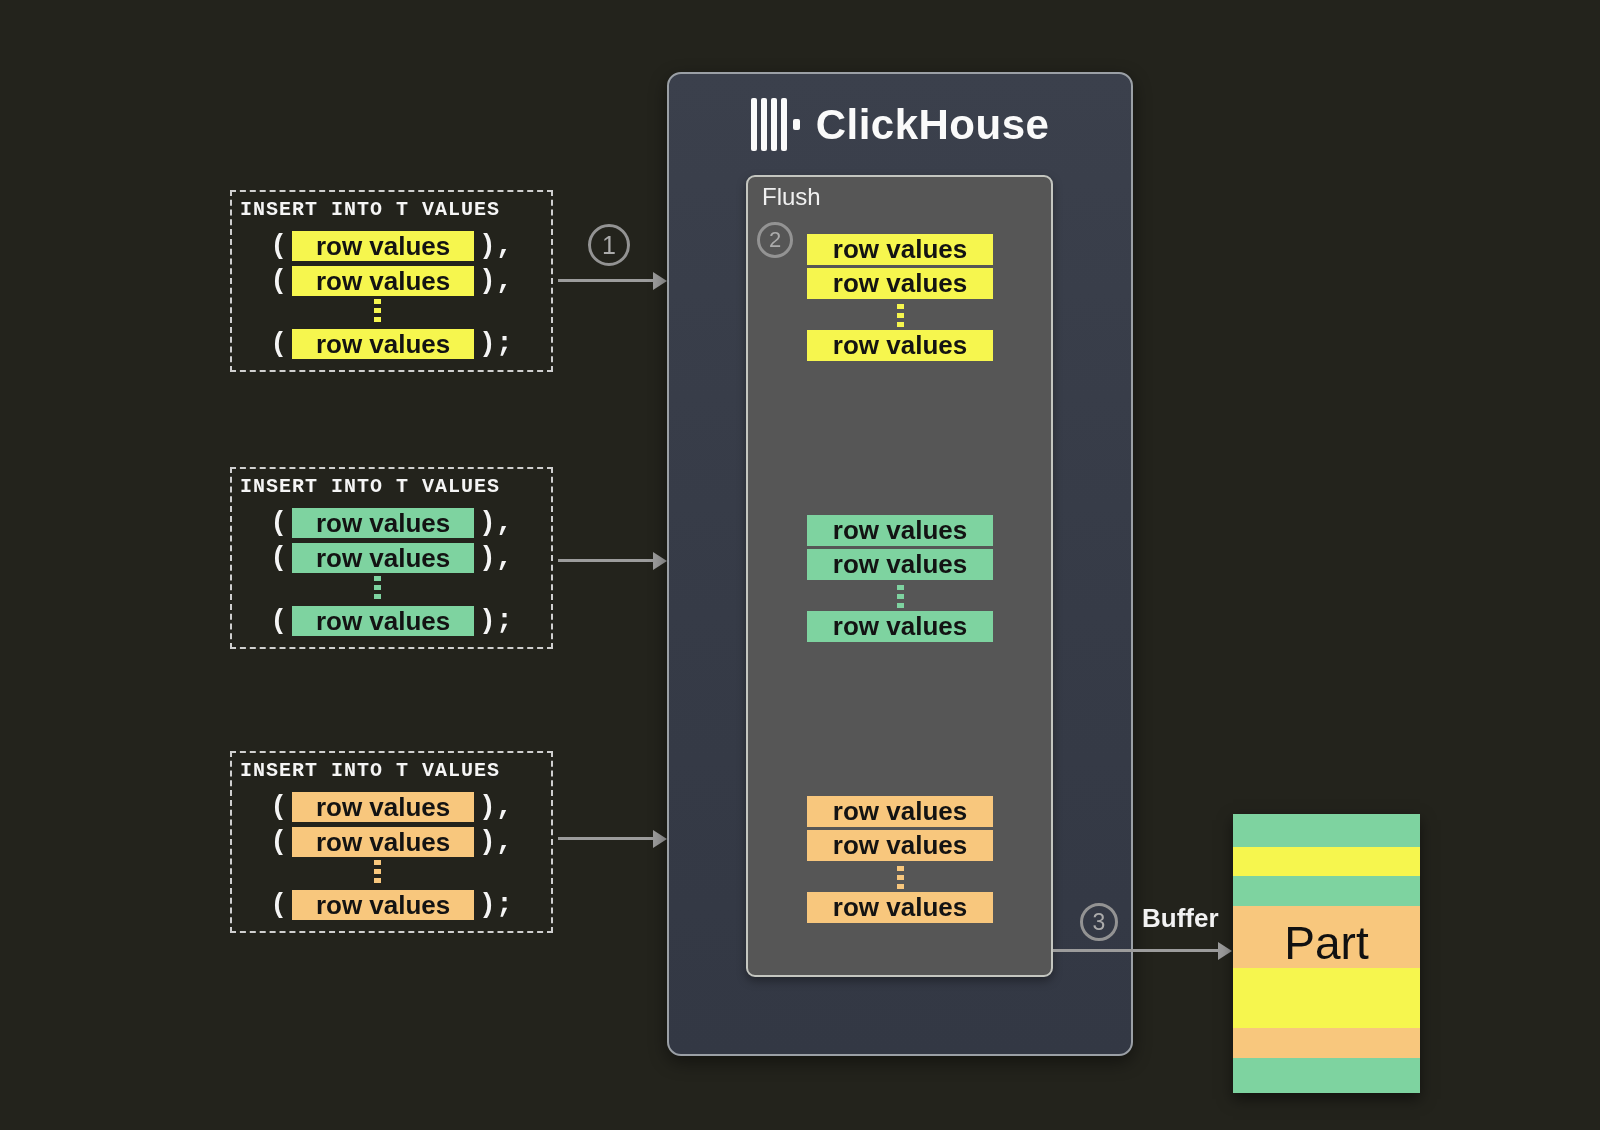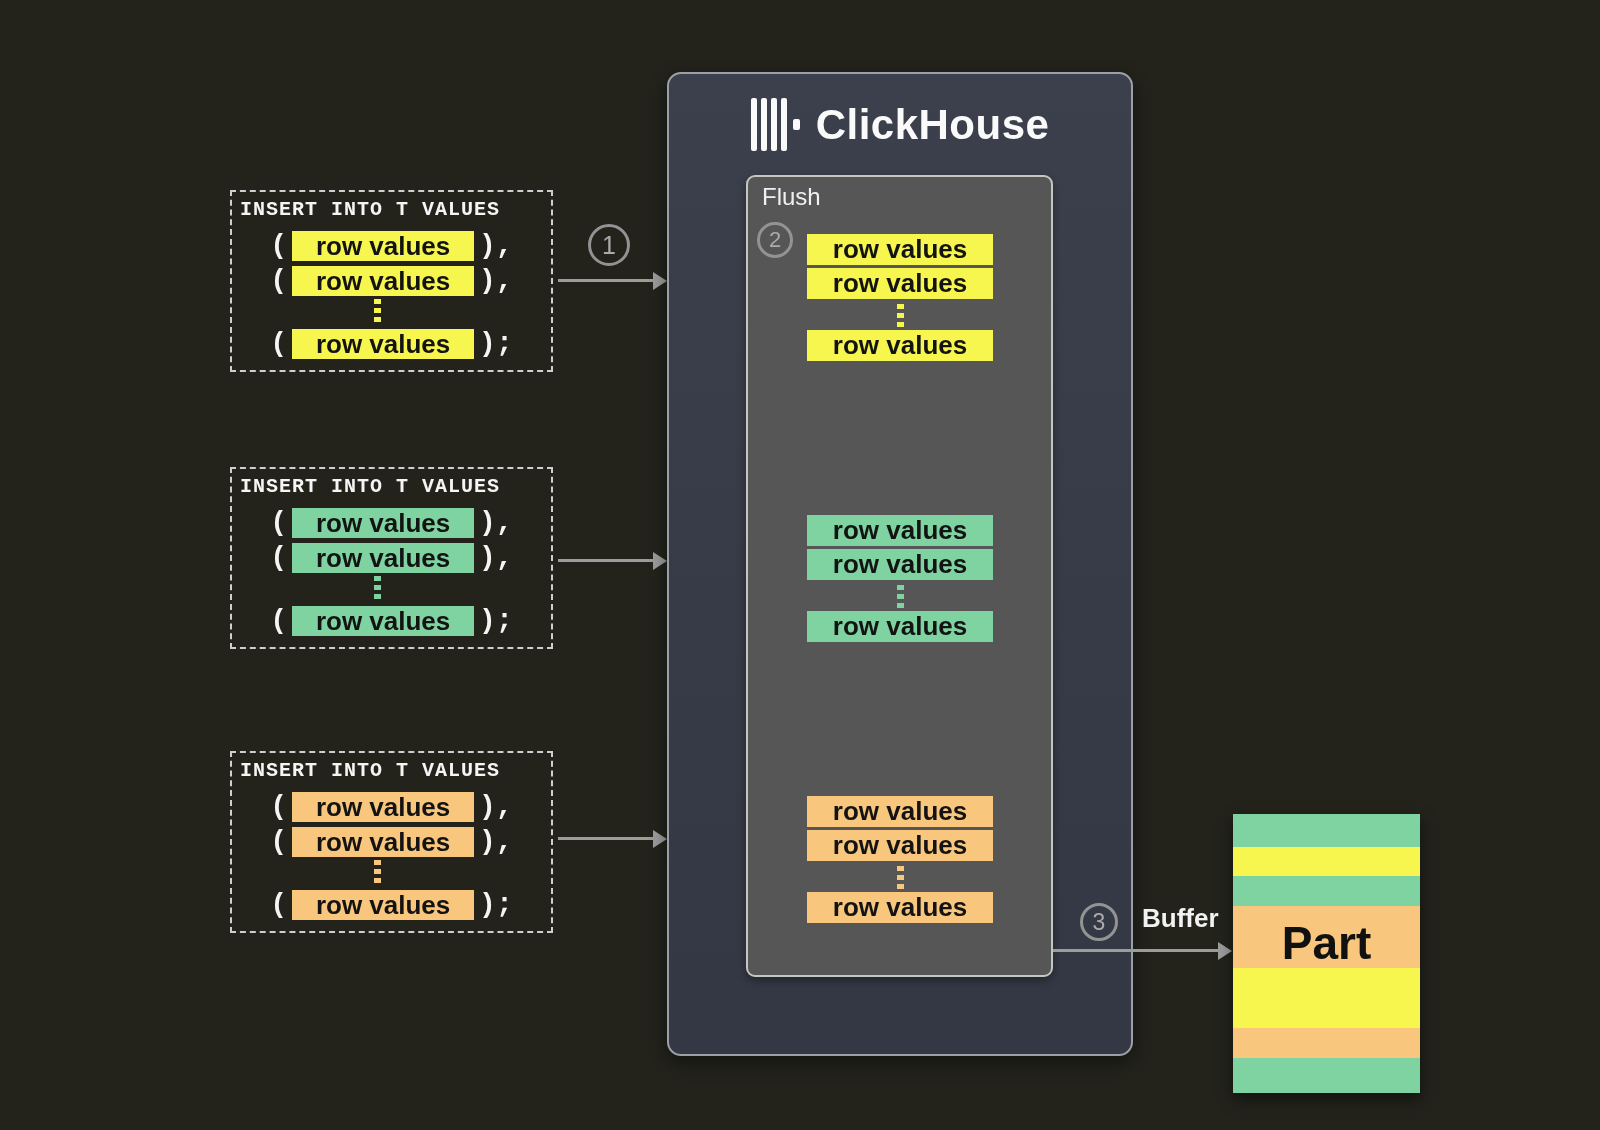--- a/index.html
+++ b/index.html
@@ -58,21 +58,21 @@
         color:#131313;margin-bottom:3px;}
 
   
   .flush-label{position:absolute;left:1142px;top:903px;color:#f2f2f2;font-size:26px;font-weight:600;}
   .part-box{position:absolute;left:1233px;top:814px;width:187px;height:279px;display:flex;
             flex-direction:column;box-shadow:0 6px 14px rgba(0,0,0,.5);}
   .stripe{width:100%;}
   .s1{height:33px;} .s2{height:29px;} .s3{height:30px;} .s4{height:62px;}
   .s5{height:60px;} .s6{height:30px;} .s7{height:35px;}
   .part-label{position:absolute;left:0;top:92px;width:100%;height:74px;display:flex;
-              align-items:center;justify-content:center;font-size:46px;font-weight:bold;color:#111;}
+              align-items:center;justify-content:center;font-size:46px;font-weight:normal;color:#111;}
 </style>
 </head>
 <body>
 
 <div class="canvas">
 
   <div class="insert-box" style="top:190px;">
     <div class="ib-title">INSERT INTO T VALUES</div>
     <div class="code-lines">
       <div class="code-line">

